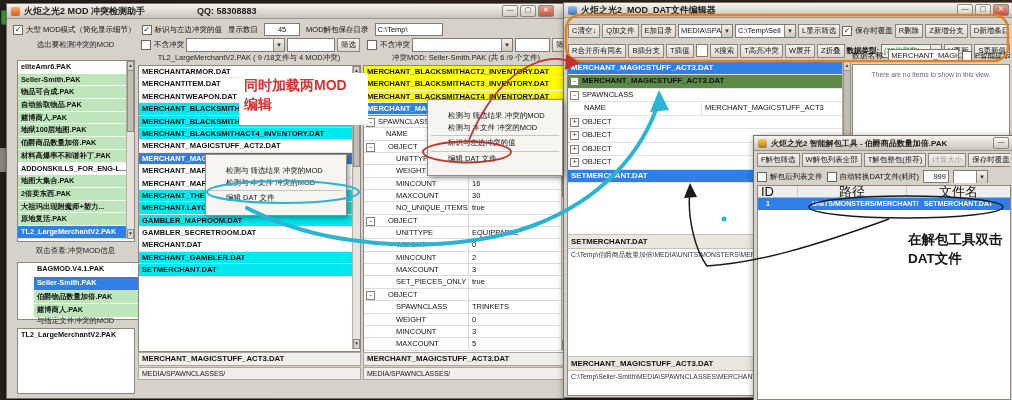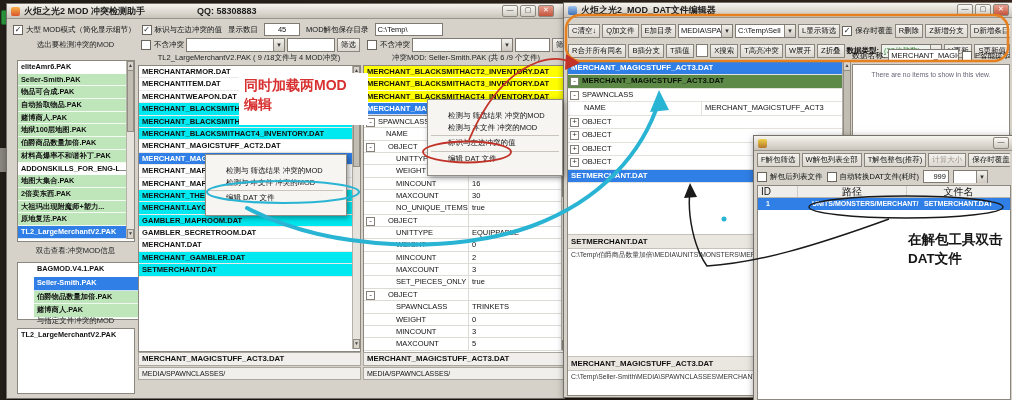--- a/index.html
+++ b/index.html
@@ -390,20 +390,21 @@
       </span>
     </div>
     <div class="panel" style="left:288px;top:61px;width:156px;height:330px;">
       <div style="text-align:center;padding-top:6px;font-size:6.8px;color:#667;">There are no items to show in this view.</div>
     </div>
   </div>
 
   <div class="win" style="left:753px;top:135px;width:259px;height:265px;z-index:12;">
     <div class="tbar" style="font-size:8px;">
       <span class="appicon" style="background:linear-gradient(#efd24a,#b4762a);"></span>
+      <span>火炬之光2 智能解包工具 - 伯爵商品数量加倍.PAK</span>
       <span class="wbtns">
           <span class="wbtn">—</span>
         </span>
     </div>
     <div class="flexrow" style="left:3px;top:16px;width:253px;height:16px;">
         <span class="btn">F解包筛选</span>
         <span class="btn">W解包列表全部</span>
         <span class="btn">T解包整包(推荐)</span>
         <span class="btn dis">计算大小</span>
         <span class="btn">保存时覆盖</span>
@@ -415,21 +416,21 @@
           <span>解包后列表文件</span>
       </span>
       <span class="cb">
         <span class="box"></span>
           <span>自动转换DAT文件(耗时)</span>
       </span>
       <span class="inp" style="width:20px;text-align:right;">999</span>
       <span class="combo" style="width:18px;height:12px;"></span>
     </div>
     <div class="panel" style="left:3px;top:49px;width:252px;height:213px;">
-      <div style="display:flex;height:11px;line-height:11px;background:#f0eeea;border-bottom:1px solid #b9b5ac;font-size:10px;">
+      <div style="display:flex;height:11px;line-height:11px;background:#f0eeea;border-bottom:1px solid #b9b5ac;font-size:13px;">
         <span style="width:36px;border-right:1px solid #cfcbc2;padding-left:3px;">ID</span>
         <span style="width:108px;border-right:1px solid #cfcbc2;text-align:center;">路径</span>
         <span style="flex:1;text-align:center;">文件名</span>
       </div>
       <div style="display:flex;height:12px;line-height:12px;background:#2f7fe6;color:#fff;font-size:7px;font-weight:bold;">
         <span style="width:36px;padding-left:8px;">1</span>
         <span style="width:108px;padding-left:10px;white-space:nowrap;overflow:hidden;">UNITS/MONSTERS/MERCHANT/</span>
         <span style="flex:1;padding-left:4px;white-space:nowrap;overflow:hidden;">SETMERCHANT.DAT</span>
       </div>
     </div>

